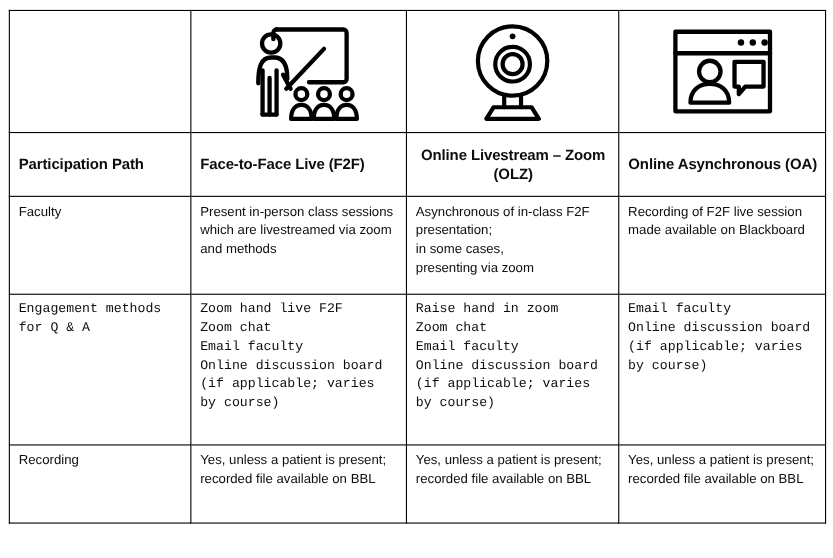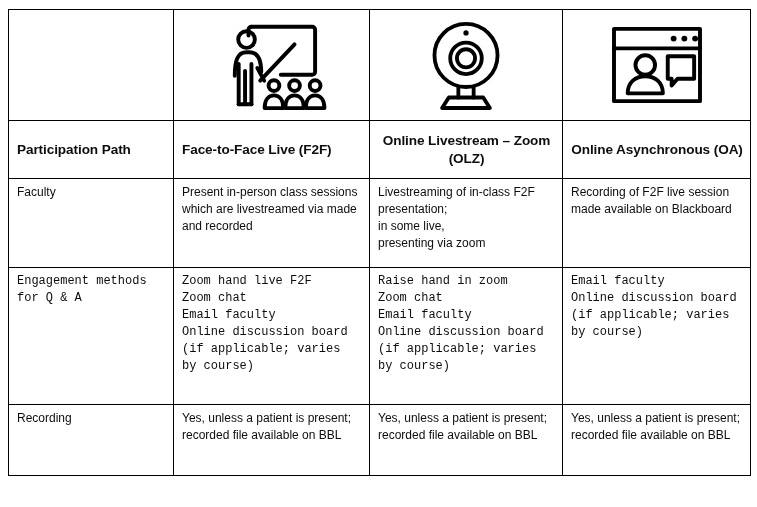--- a/index.html
+++ b/index.html
@@ -194,25 +194,25 @@
       <tr class="head-row">
         <td class="lft">Participation Path</td>
         <td class="lft">Face-to-Face Live (F2F)</td>
         <td class="ctr">Online Livestream – Zoom (OLZ)</td>
         <td class="ctr">Online Asynchronous (OA)</td>
       </tr>
 
       <tr class="r-faculty">
         <td class="label-cell">Faculty</td>
         <td>
-            <span class="cell-line">Present in-person class sessions which are livestreamed via made and recorded</span>
-          </td>
-        <td>
-            <span class="cell-line">Livestreaming of in-class F2F presentation;</span>
-            <span class="cell-line">in some live,</span>
+            <span class="cell-line">Present in-person class sessions which are livestreamed via zoom and methods</span>
+          </td>
+        <td>
+            <span class="cell-line">Asynchronous of in-class F2F presentation;</span>
+            <span class="cell-line">in some cases,</span>
             <span class="cell-line">presenting via zoom</span>
           </td>
         <td>
             <span class="cell-line">Recording of F2F live session made available on Blackboard</span>
           </td>
       </tr>
 
 
       <tr class="r-engagement">
         <td class="label-cell">Engagement methods for Q &amp; A</td>

